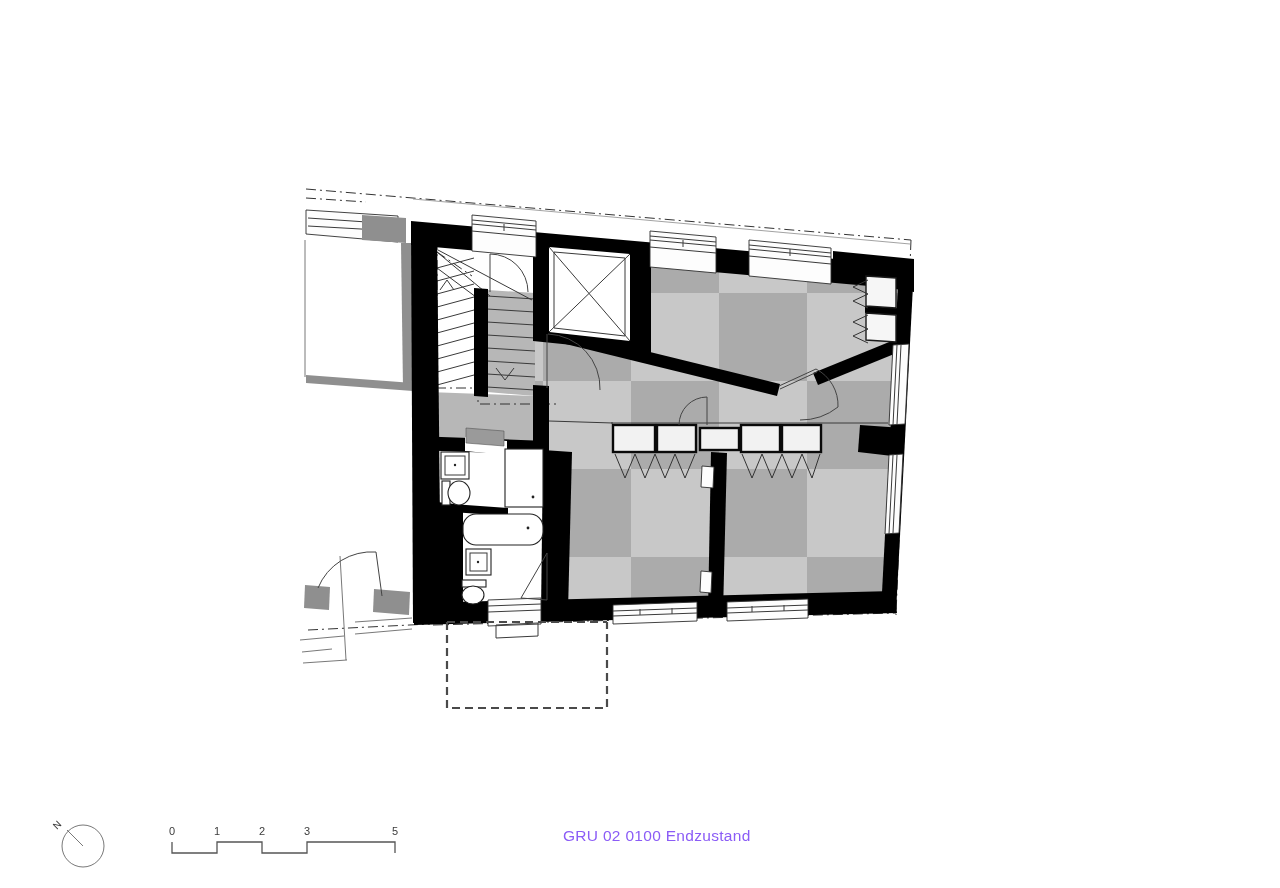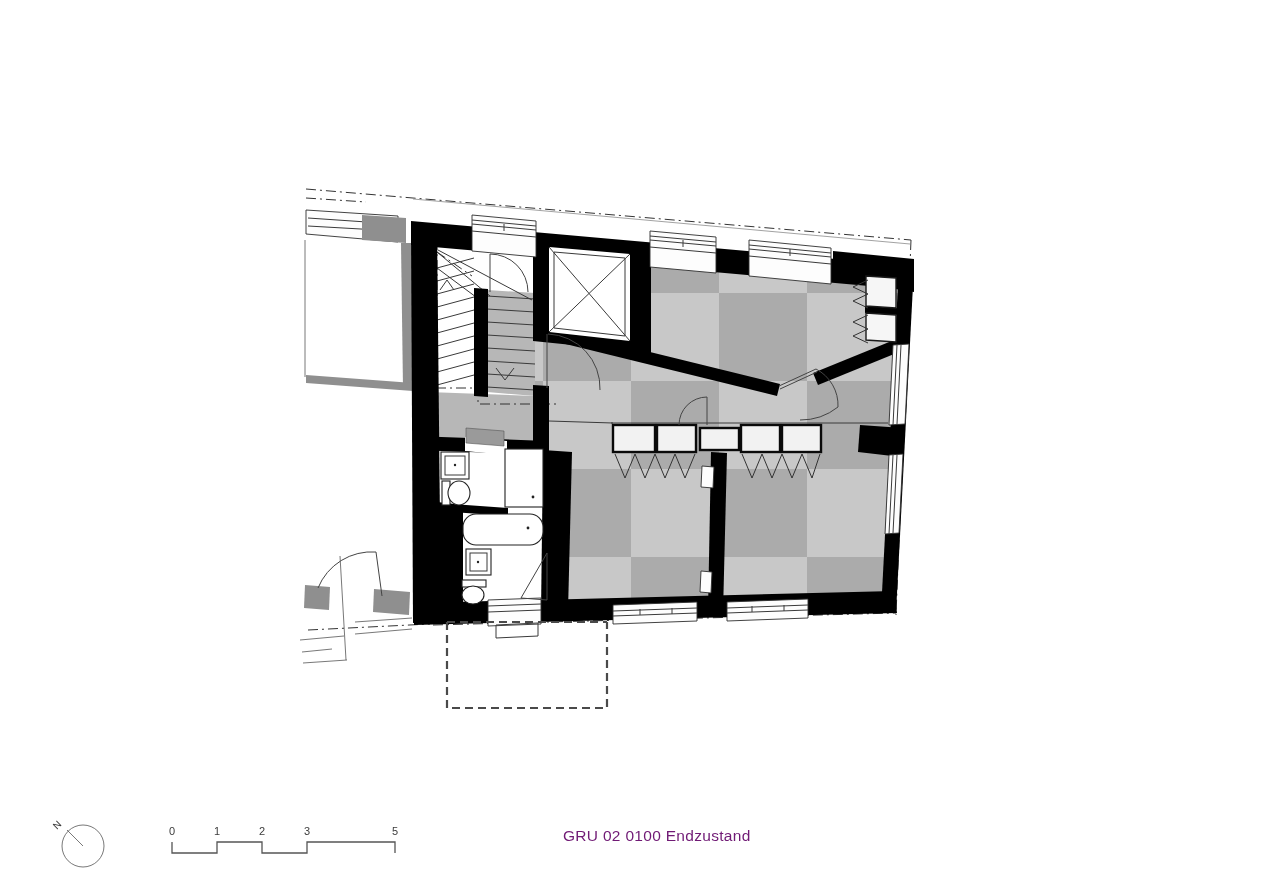--- a/index.html
+++ b/index.html
@@ -24,21 +24,21 @@
   .fixture{fill:var(--fixture);stroke:#222222;stroke-width:1.1;}
   .door{stroke:#444444;stroke-width:1;fill:none;}
   .dashdot{stroke:#333333;stroke-width:1;fill:none;stroke-dasharray:10 4 2 4;}
   .dashed{stroke:var(--dash);stroke-width:2.2;fill:none;stroke-dasharray:8 5;}
   .neighborfill{fill:var(--neighbor);stroke:none;}
   .wardrobe{fill:#f2f2f2;stroke:#0a0a0a;stroke-width:2.4;}
   .closet{fill:#f6f6f6;stroke:#1a1a1a;stroke-width:1.4;}
   .hook{stroke:#333333;stroke-width:1;fill:none;}
   .grayleaf{fill:#9a9a9a;stroke:#555;stroke-width:0.6;}
   .title{
-    position:absolute;left:563px;top:827px;font-size:15.5px;color:#701a75;
+    position:absolute;left:563px;top:827px;font-size:15.5px;color:#8b5cf6;
     letter-spacing:0.3px;
   }
   .scale-label{font-size:11px;fill:#3c3c3c;text-anchor:middle;}
   .north-label{font-size:10px;fill:#3c3c3c;}
 </style>
 </head>
 <body>
 
 <svg class="canvas" width="1280" height="888" viewBox="0 0 1280 888">
 

